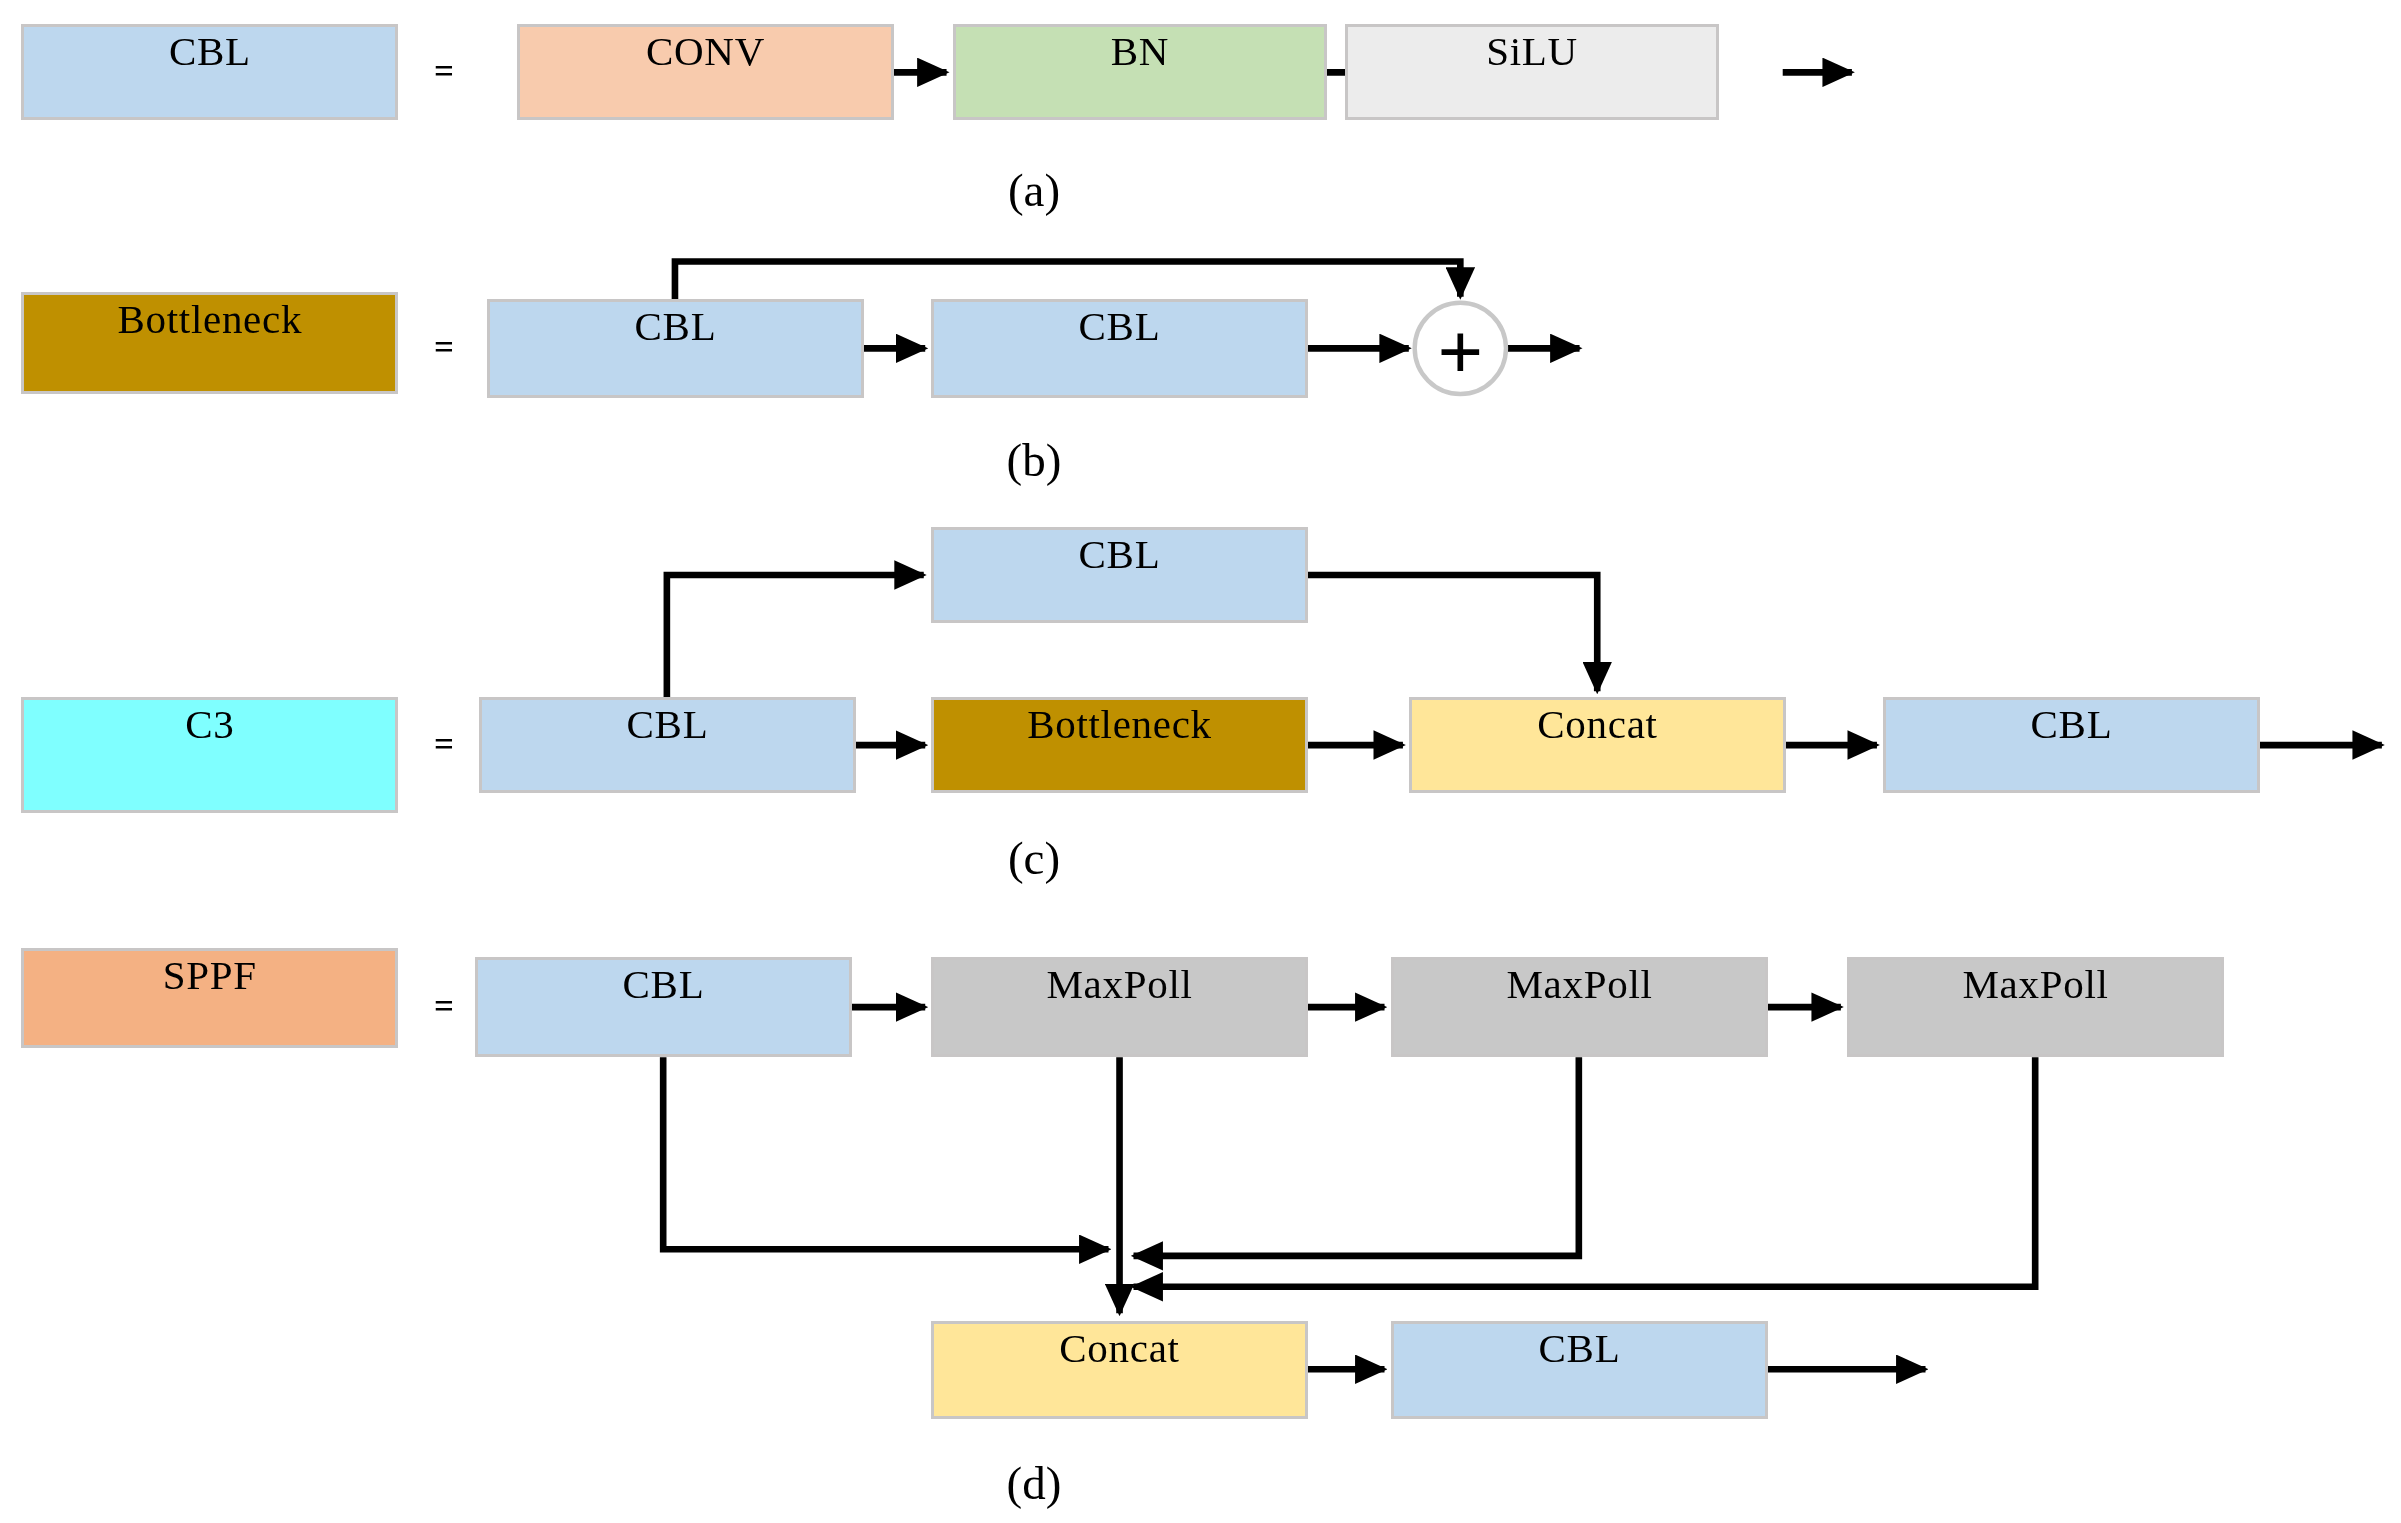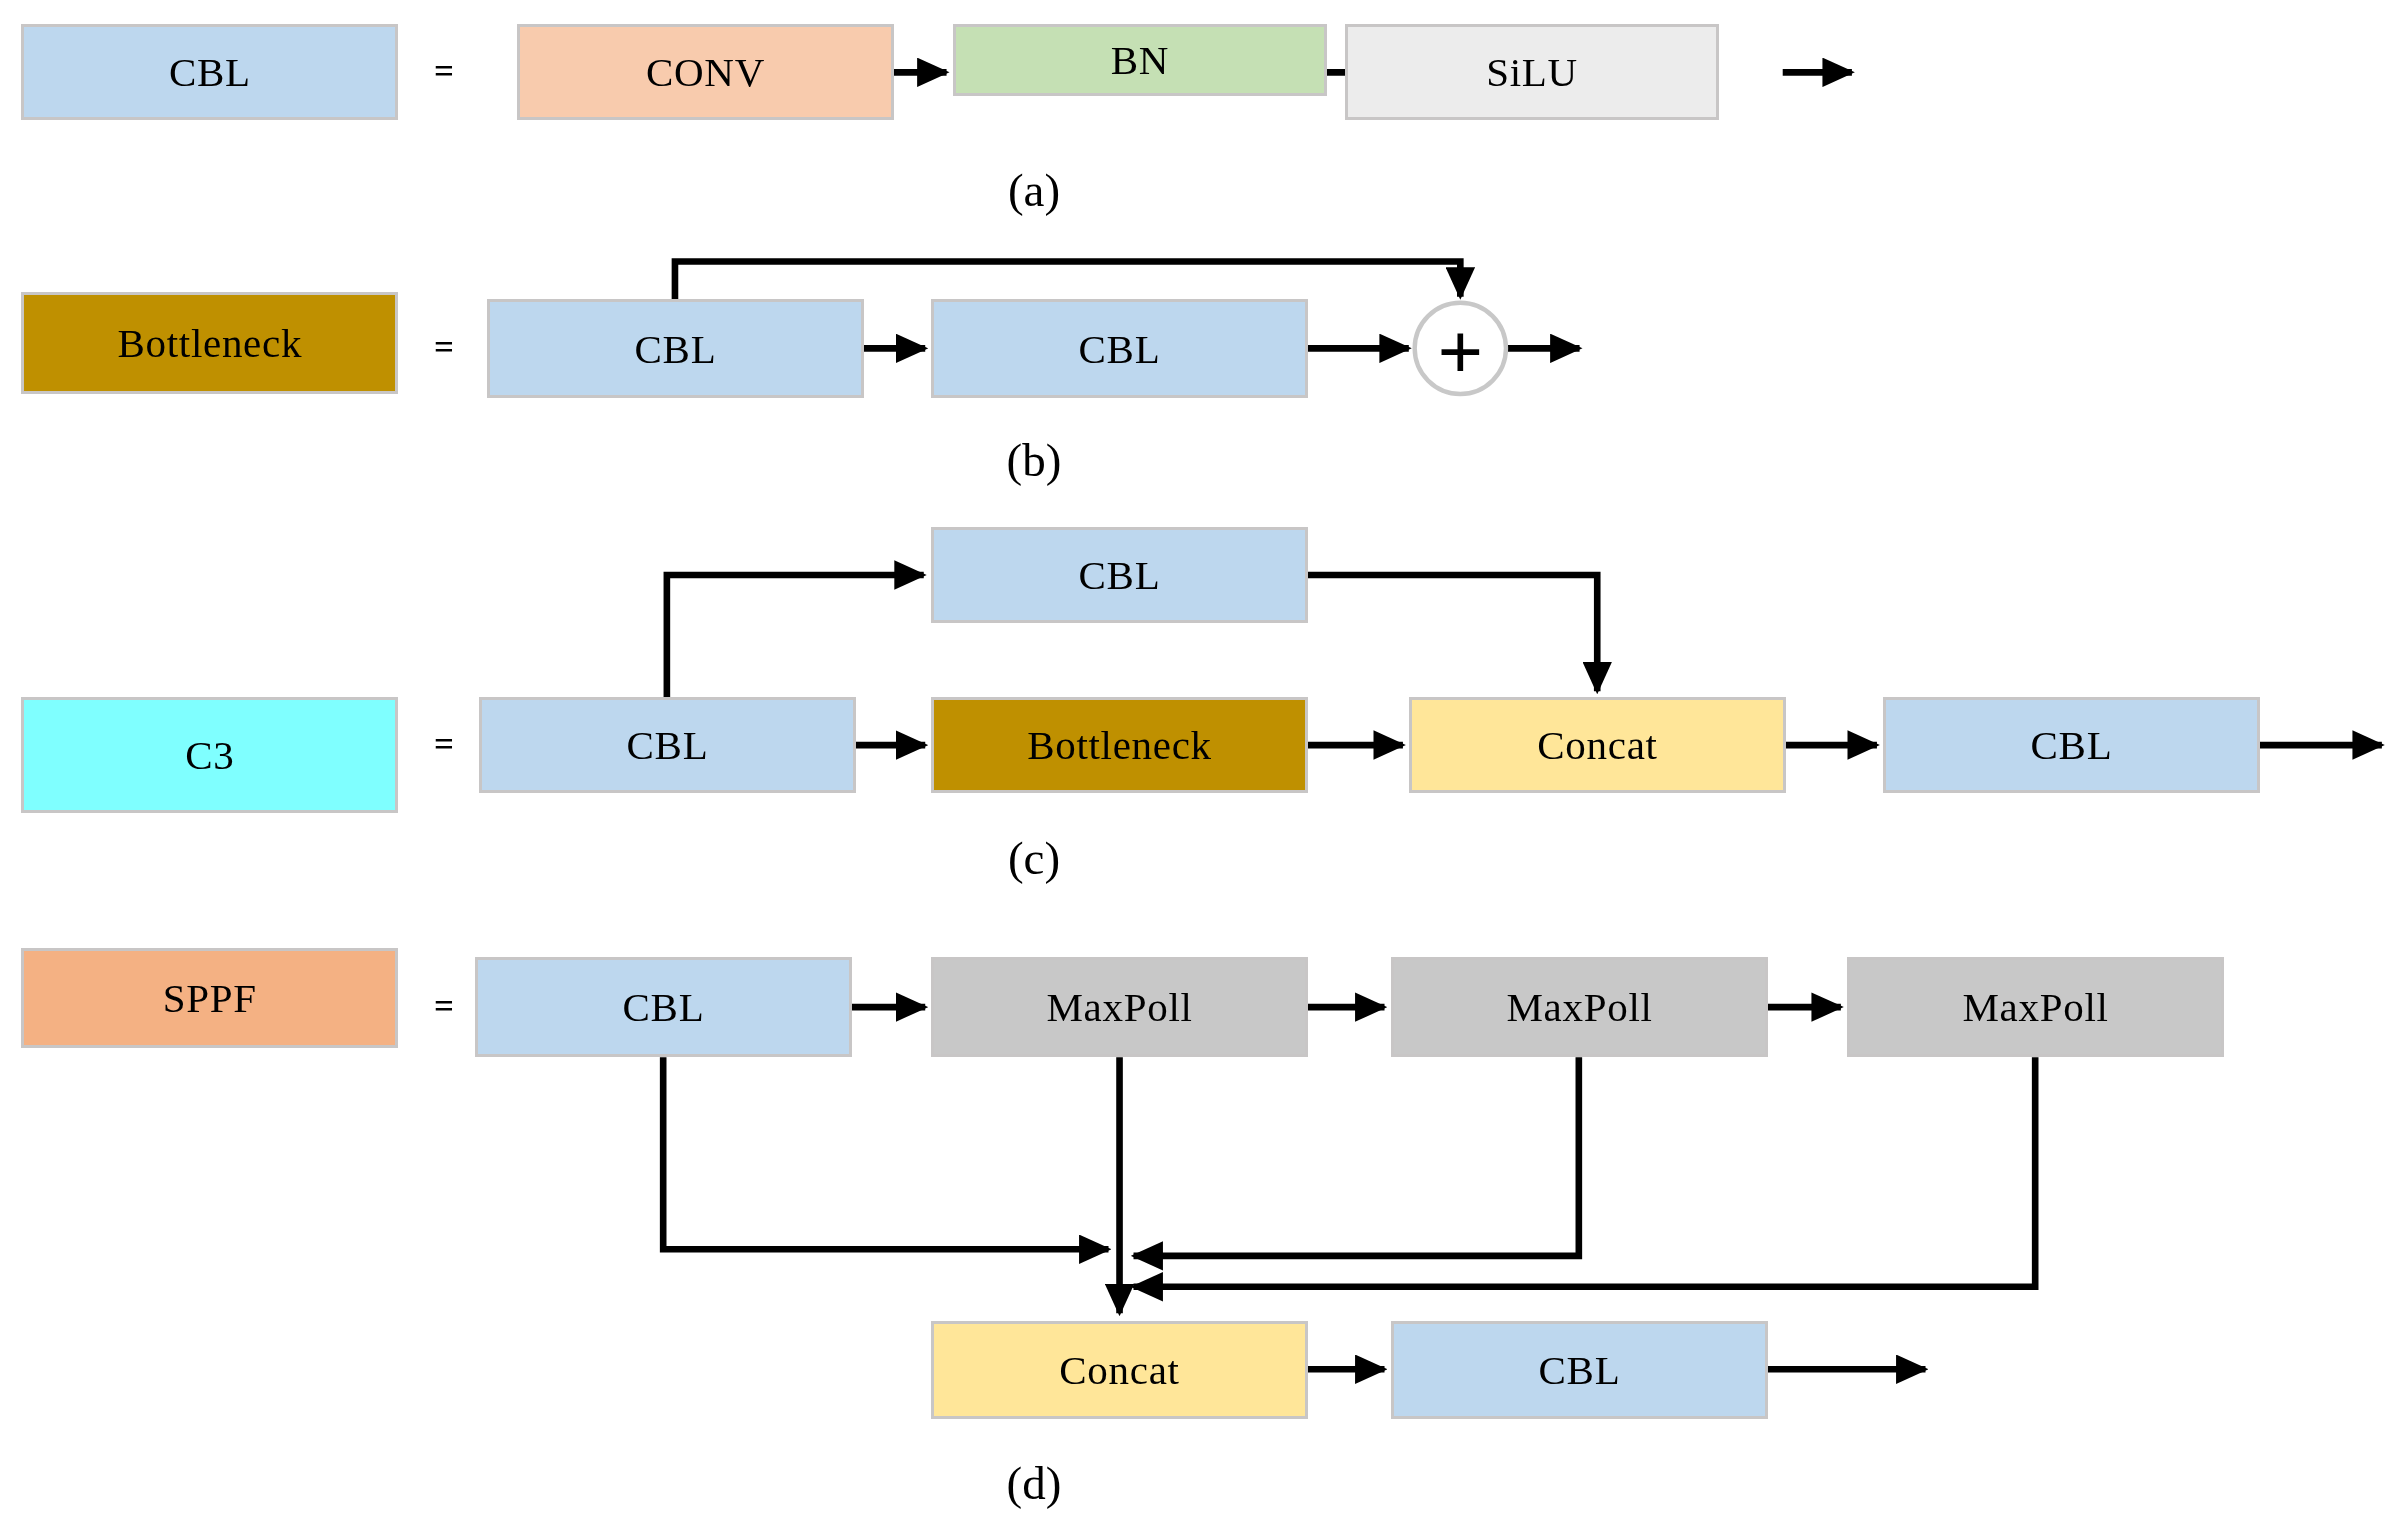--- a/index.html
+++ b/index.html
@@ -4,21 +4,21 @@
 <style>
   :root{
     --border:#c8c6c6;
   }
   html,body{margin:0;padding:0;background:#ffffff;}
   body{width:2401px;height:1524px;position:relative;overflow:hidden;
        font-family:"Liberation Serif","DejaVu Serif",serif;color:#000;}
   #canvas{position:absolute;left:0;top:0;width:2401px;height:1524px;}
   svg.wires{position:absolute;left:0;top:0;width:2401px;height:1524px;}
   .box{position:absolute;box-sizing:border-box;border:3.7px solid var(--border);
-       display:flex;align-items:center;justify-content:center;
+       display:flex;align-items:flex-start;justify-content:center;
        font-size:41px;letter-spacing:0.7px;}
   .eq{position:absolute;width:66px;height:66px;display:flex;align-items:center;
       justify-content:center;font-size:35px;font-weight:bold;}
   .caption{position:absolute;width:162px;height:66px;display:flex;align-items:center;
       justify-content:center;font-size:47px;}
 </style>
 </head>
 <body>
 
 <div id="canvas">
@@ -61,21 +61,21 @@
     <line x1="2401" y1="1860" x2="2616" y2="1860" stroke="#000" stroke-width="9" marker-end="url(#ah)"></line>
   </svg>
 
   <div class="box" style="left: 21.3px; top: 24px; width: 377px; height: 96px; background-color: rgb(189, 215, 238);">
     <span>CBL</span>
   </div>
   <div class="eq" style="left:411px;top:39px;">=</div>
   <div class="box" style="left: 517px; top: 24px; width: 377px; height: 96px; background-color: rgb(248, 203, 173);">
     <span>CONV</span>
   </div>
-  <div class="box" style="left: 953px; top: 24px; width: 374px; height: 72px; background-color: rgb(197, 224, 180);">
+  <div class="box" style="left: 953px; top: 24px; width: 374px; height: 96px; background-color: rgb(197, 224, 180);">
     <span>BN</span>
   </div>
   <div class="box" style="left: 1345px; top: 24px; width: 374px; height: 96px; background-color: rgb(236, 236, 236);">
     <span>SiLU</span>
   </div>
   <div class="caption" style="left:953px;top:157px;">(a)</div>
 
   <div class="box" style="left: 21.3px; top: 292px; width: 377px; height: 102px; background-color: rgb(191, 144, 0);">
     <span>Bottleneck</span>
   </div>

